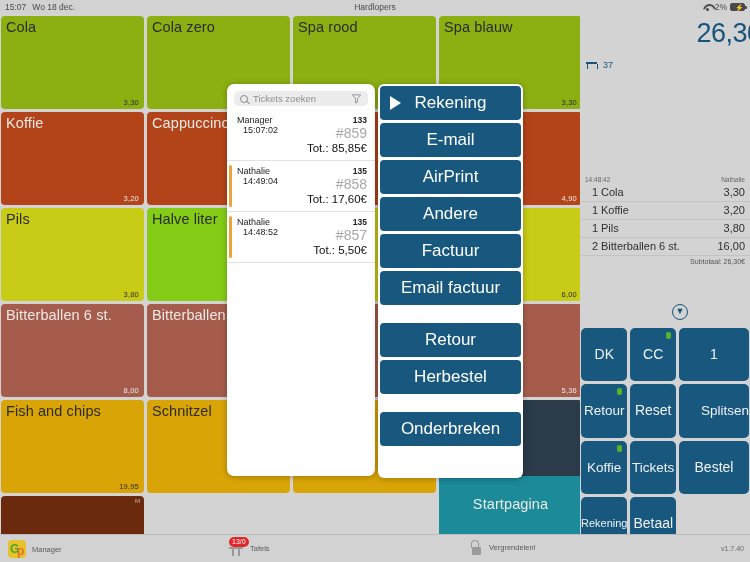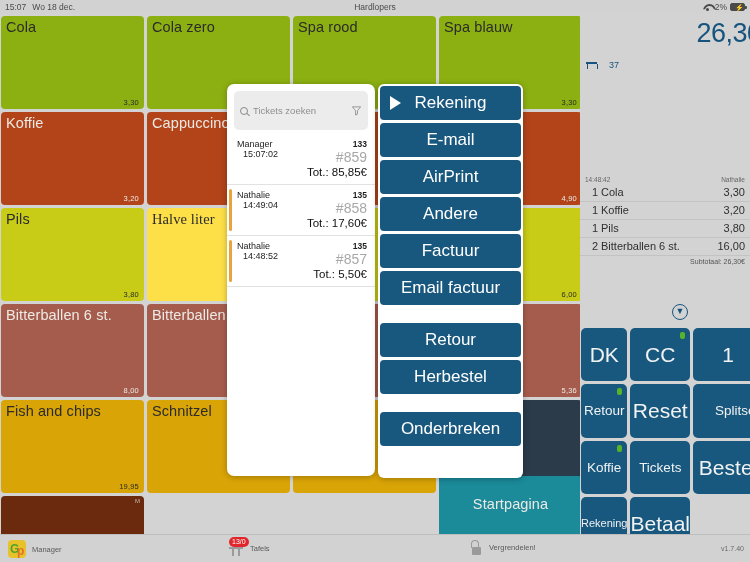--- a/index.html
+++ b/index.html
@@ -69,21 +69,21 @@
   .rightpanel {
     position: absolute; top: 16px; left: 580px; width: 200px; height: 518px;
     background: #d3d3d3;
   }
   .total-amt {
     position: absolute; right: 4px; top: 2px;
     font-size: 27px; color: #16547d; letter-spacing: -0.5px;
   }
   .table-ind {
     position: absolute; left: 6px; top: 44px;
-    font-size: 9px; color: #16547d; display: flex; align-items: center; gap: 12px;
+    font-size: 9px; color: #16547d; display: flex; align-items: center; gap: 6px;
   }
   .tbl-ico { display:inline-block; width:11px; height:7px; position:relative; }
   .tbl-ico::before {
     content:""; position:absolute; left:0; top:0; width:11px; height:2px; background:#16547d;
   }
   .tbl-ico::after {
     content:""; position:absolute; left:1px; top:2px; width:9px; height:5px;
     border-left:1.5px solid #16547d; border-right:1.5px solid #16547d;
   }
 
@@ -114,38 +114,38 @@
 
   
   .keypad {
     position: absolute; left: 1px; top: 312px; width: 168px; height: 222px;
     display: grid; grid-template-columns: repeat(3, 1fr); grid-template-rows: repeat(4, 1fr);
     gap: 3px;
   }
   .key {
     position: relative; background: #18577e; border-radius: 5px;
     color: #f0f2f3; display: flex; align-items: center; justify-content: center;
-    text-align: center; font-size: 21px; cursor: pointer; line-height: 17px;
+    text-align: center; font-size: 14px; cursor: pointer; line-height: 17px;
   }
   .key.small { font-size: 13.5px; }
   .key.xsmall { font-size: 11px; }
   .key .dot {
     position: absolute; right: 5px; top: 4px; width: 5px; height: 7px;
     background: #57b32a; border-radius: 2px;
   }
 
   
   .ticketpanel {
     position: absolute; left: 227px; top: 84px; width: 148px; height: 392px;
     background: #ffffff; border-radius: 7px;
     box-shadow: 0 1px 6px rgba(0,0,0,.28);
     overflow: hidden;
   }
   .searchbar {
-    margin: 7px 7px 4px 7px; height: 39px; background: #ececec; border-radius: 5px;
+    margin: 7px 7px 4px 7px; height: 15px; background: #ececec; border-radius: 5px;
     display: flex; align-items: center; padding: 0 6px; gap: 5px;
   }
   .searchbar .placeholder { font-size: 9.5px; color: #8e8e8e; flex: 1; }
   .mag {
     width: 8px; height: 8px; border: 1.3px solid #8a8a8a; border-radius: 50%;
     position: relative; flex: none;
   }
   .mag::after {
     content:""; position:absolute; right:-3px; bottom:-2px; width:4px; height:1.3px;
     background:#8a8a8a; transform: rotate(45deg);
@@ -261,21 +261,21 @@
         <span class="tname"></span>
       </div>
       <div class="tile light" style="left: 439px; top: 96px; width: 143px; height: 93px; background: rgb(179, 68, 26);">
         <span class="tname"></span>
         <span class="tprice">4,90</span>
       </div>
       <div class="tile" style="left: 1px; top: 192px; width: 143px; height: 93px; background: rgb(200, 204, 22);">
         <span class="tname">Pils</span>
         <span class="tprice">3,80</span>
       </div>
-      <div class="tile" style="left: 147px; top: 192px; width: 143px; height: 93px; background: #fde047; font-family: Liberation Serif, serif;">
+      <div class="tile" style="left: 147px; top: 192px; width: 143px; height: 93px; background: #84cc16;">
         <span class="tname">Halve liter</span>
       </div>
       <div class="tile" style="left: 293px; top: 192px; width: 143px; height: 93px; background: rgb(200, 204, 22);">
         <span class="tname"></span>
       </div>
       <div class="tile" style="left: 439px; top: 192px; width: 143px; height: 93px; background: rgb(200, 204, 22);">
         <span class="tname"></span>
         <span class="tprice">6,00</span>
       </div>
       <div class="tile light" style="left: 1px; top: 288px; width: 143px; height: 93px; background: rgb(166, 92, 76);">

